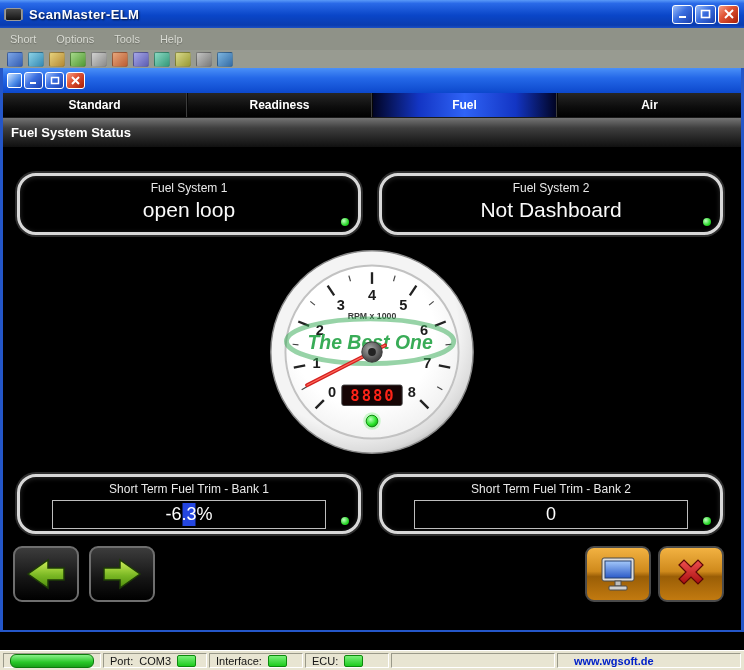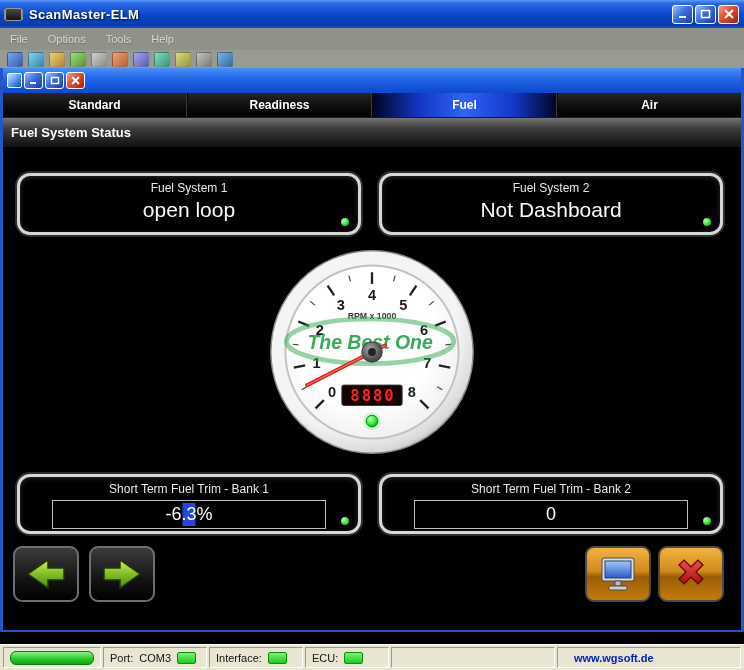--- a/index.html
+++ b/index.html
@@ -60,21 +60,21 @@
   .tab:last-child{border-right:none;}
   .tab.active{background:linear-gradient(90deg,#010424 0%,#1335c4 25%,#2f63f6 50%,#1335c4 78%,#010424 100%);}
 
   .sectionhdr{height:29px;display:flex;align-items:center;padding-left:8px;
     color:#fff;font-weight:bold;font-size:13px;
     background:linear-gradient(180deg,#747474 0%,#3e3e3e 35%,#101010 100%);}
 
   .dcontent{position:relative;height:483px;background:#000;}
 
   
-  .panel{position:absolute;width:344px;border:3px solid #d8d8d8;border-radius:13px;background:#000;
+  .panel{position:absolute;width:344px;border:3px solid #d8d8d8;border-radius:19px;background:#000;
     box-shadow:0 0 0 2px #2e2e2e, inset 0 1px 5px rgba(255,255,255,.18);box-sizing:border-box;}
   .panel.top{height:62px;}
   .panel.bottom{height:60px;}
   .plabel{text-align:center;color:#e8e8e8;font-size:12px;margin-top:5px;}
   .pvalue{text-align:center;color:#fafafa;font-size:21px;margin-top:3px;}
   .pled{position:absolute;right:9px;bottom:6px;width:8px;height:8px;border-radius:50%;
     background:radial-gradient(circle at 35% 35%,#c0ffc0,#2ad82a 60%,#0c9a0c);}
   .vbox{position:relative;margin:4px 32px 4px;height:27px;border:1px solid #bdbdbd;background:#000;
     display:flex;align-items:center;justify-content:center;}
   .pvalue2{color:#fff;font-size:18px;position:relative;z-index:2;}
@@ -88,21 +88,21 @@
   .lcd{font:bold 16px "DejaVu Sans Mono",monospace;fill:#ff2418;letter-spacing:2px;}
 
   
   .navbtn{position:absolute;top:399px;width:66px;height:56px;border-radius:9px;
     border:2px solid #6e6e6e;box-sizing:border-box;display:flex;align-items:center;justify-content:center;
     background:linear-gradient(180deg,#3c3c3c 0%,#141414 60%,#000 100%);box-shadow:0 0 6px #000;}
   .navbtn.orange{border-color:#4a4a4a;
     background:linear-gradient(180deg,#f2b242 0%,#cf8a1c 45%,#9a5e06 55%,#c27a10 100%);}
 
   
-  .statusbar{position:absolute;left:0;right:0;bottom:0;height:26px;background:#e8e5d2;
+  .statusbar{position:absolute;left:0;right:0;bottom:0;height:20px;background:#e8e5d2;
     border-top:1px solid #fff;display:flex;align-items:stretch;font-size:11px;color:#141414;
     box-sizing:border-box;padding:0 2px;}
   .scell{border:1px solid;border-color:#9a9a8a #fff #fff #9a9a8a;margin:2px 1px;
     display:flex;align-items:center;padding:0 6px;gap:6px;box-sizing:border-box;}
   .pill{width:82px;height:12px;border-radius:6px;border:1px solid #0c7a0c;
     background:linear-gradient(180deg,#8af08a,#28c828 60%,#18a018);}
   .sled{width:17px;height:10px;border:1px solid #0c8a0c;border-radius:2px;
     background:linear-gradient(180deg,#7af07a,#1ecc1e);}
   .spacer{flex:1;}
   .weblink{color:#0020c8;font-weight:bold;}
@@ -127,21 +127,21 @@
     </div>
     <div class="winbtn red">
       <svg width="10" height="10">
           <line x1="1" y1="1" x2="9" y2="9" stroke="#fff" stroke-width="2"></line>
           <line x1="9" y1="1" x2="1" y2="9" stroke="#fff" stroke-width="2"></line>
         </svg>
     </div>
   </div>
 
   <div class="menubar">
-    <span class="menu-item">File</span>
+    <span class="menu-item">Short</span>
     <span class="menu-item">Options</span>
     <span class="menu-item">Tools</span>
     <span class="menu-item">Help</span>
   </div>
 
   <div class="toolbar">
     <span class="tbicon"></span>
     <span class="tbicon"></span>
     <span class="tbicon"></span>
     <span class="tbicon"></span>

